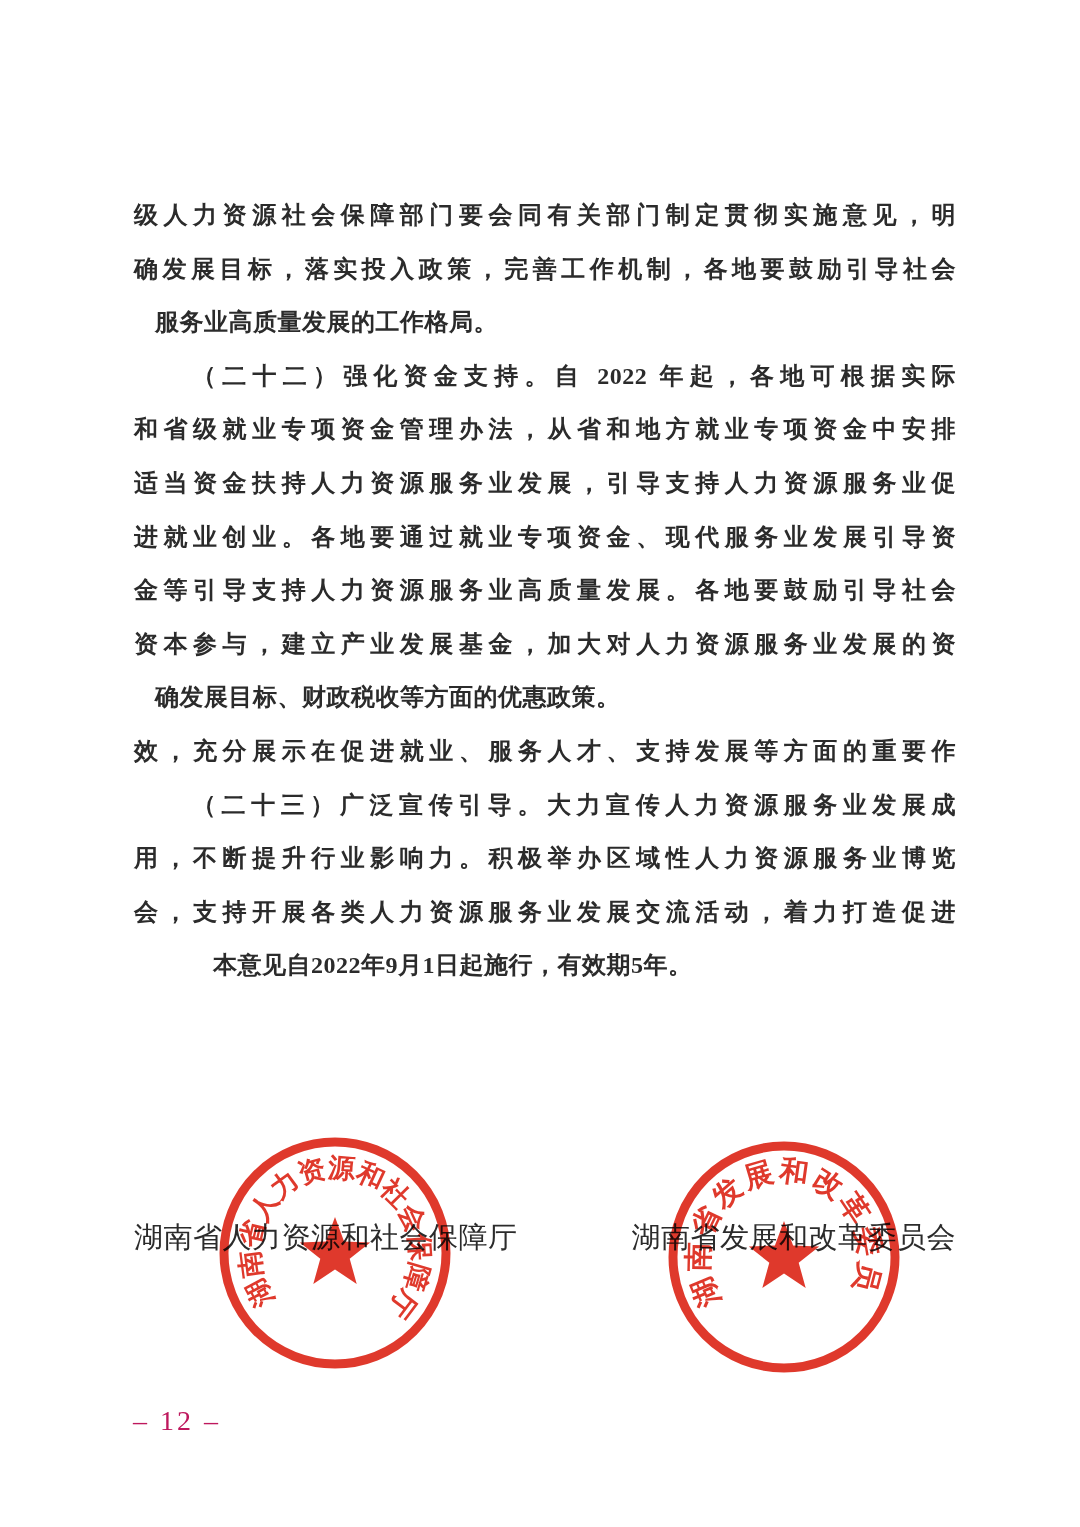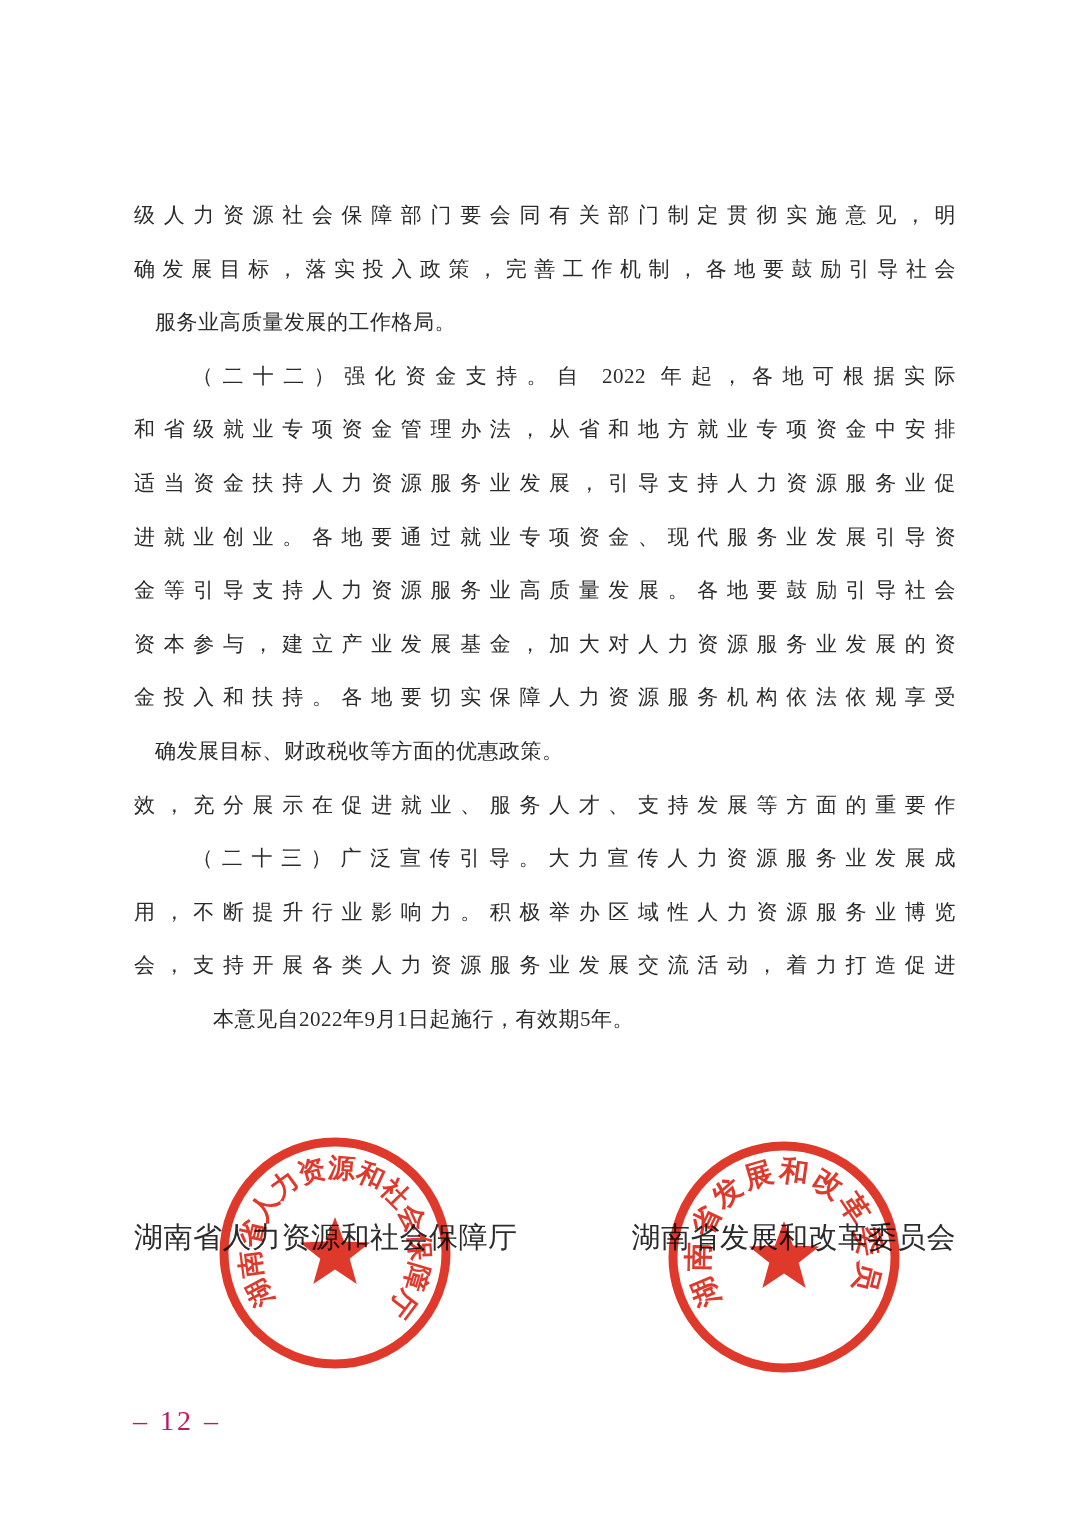--- a/index.html
+++ b/index.html
@@ -14,27 +14,28 @@
 
   
   .body-text {
     position: absolute;
     left: 134px;
     top: 189px;
     width: 822px;
     color: #2b2b2b;
   }
   .line {
-    font-size: 21px;
+    font-size: 24px;
     line-height: 53.6px;
     height: 53.6px;
     text-align: justify;
     text-align-last: justify;
     text-justify: inter-character;
     letter-spacing: 0.5px;
+    font-weight: bold;
   }
   .line.last { text-align-last: left; margin-left: 21px; }
   .line.indent { text-indent: 58px; }
 
   
   .signature-row {
     position: absolute;
     left: 134px;
     top: 1218px;
     width: 822px;
@@ -81,21 +82,20 @@
   <section class="body-text">
     <p class="line">级人力资源社会保障部门要会同有关部门制定贯彻实施意见，明</p>
     <p class="line">确发展目标，落实投入政策，完善工作机制，各地要鼓励引导社会</p>
     <p class="line last">服务业高质量发展的工作格局。</p>
     <p class="line indent">（二十二）强化资金支持。自 2022 年起，各地可根据实际</p>
     <p class="line">和省级就业专项资金管理办法，从省和地方就业专项资金中安排</p>
     <p class="line">适当资金扶持人力资源服务业发展，引导支持人力资源服务业促</p>
     <p class="line">进就业创业。各地要通过就业专项资金、现代服务业发展引导资</p>
     <p class="line">金等引导支持人力资源服务业高质量发展。各地要鼓励引导社会</p>
     <p class="line">资本参与，建立产业发展基金，加大对人力资源服务业发展的资</p>
-    <p class="line">金投入和扶持。各地要切实保障人力资源服务机构依法依规享受</p>
     <p class="line last">确发展目标、财政税收等方面的优惠政策。</p>
     <p class="line">效，充分展示在促进就业、服务人才、支持发展等方面的重要作</p>
     <p class="line indent">（二十三）广泛宣传引导。大力宣传人力资源服务业发展成</p>
     <p class="line">用，不断提升行业影响力。积极举办区域性人力资源服务业博览</p>
     <p class="line">会，支持开展各类人力资源服务业发展交流活动，着力打造促进</p>
     <p class="line last indent">本意见自2022年9月1日起施行，有效期5年。</p>
   </section>
 
   <div class="signature-row">
     <span>湖南省人力资源和社会保障厅</span>

